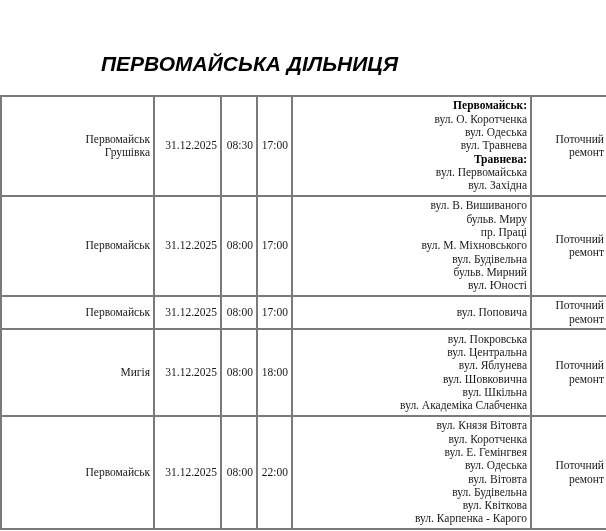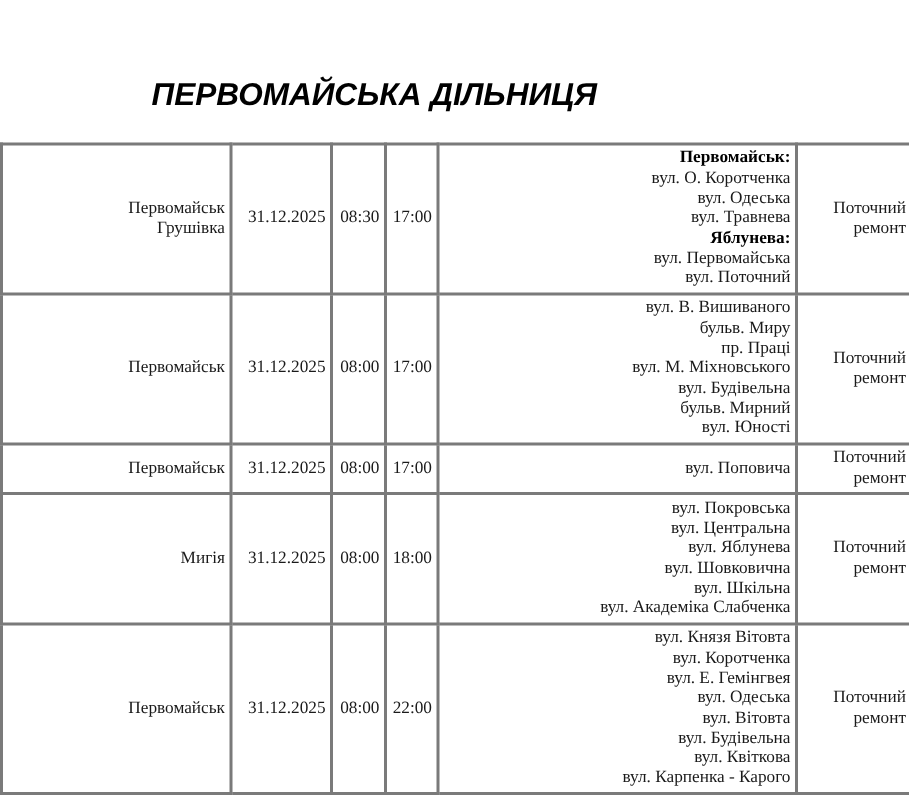--- a/index.html
+++ b/index.html
@@ -97,23 +97,23 @@
           <span style="display: block;">Грушівка</span>
         </td>
       <td>31.12.2025</td>
       <td>08:30</td>
       <td>17:00</td>
       <td class="streets">
           <span class="street-line heading">Первомайськ:</span>
           <span class="street-line">вул. О. Коротченка</span>
           <span class="street-line">вул. Одеська</span>
           <span class="street-line">вул. Травнева</span>
-          <span class="street-line heading">Яблунева:</span>
+          <span class="street-line heading">Травнева:</span>
           <span class="street-line">вул. Первомайська</span>
-          <span class="street-line">вул. Поточний</span>
+          <span class="street-line">вул. Західна</span>
         </td>
       <td class="work">
           <span style="display: block;">Поточний</span>
           <span style="display: block;">ремонт</span>
         </td>
     </tr>
     <tr class="r2">
       <td class="locality">Первомайськ</td>
       <td>31.12.2025</td>
       <td>08:00</td>

